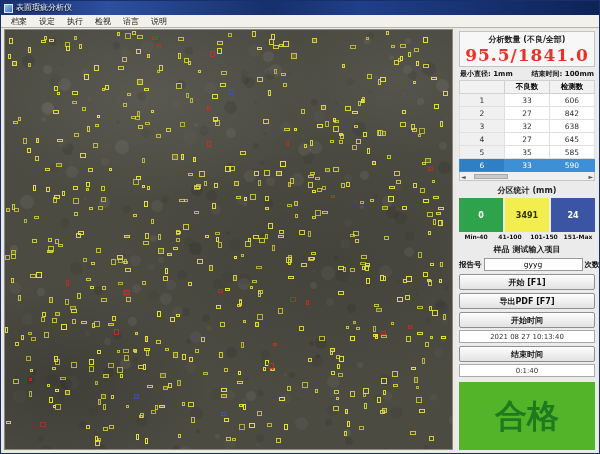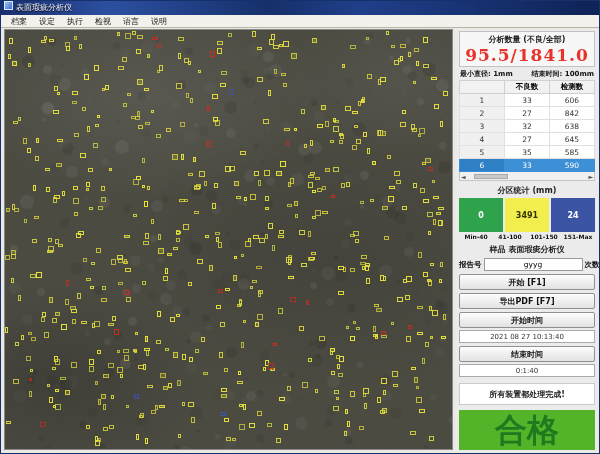--- a/index.html
+++ b/index.html
@@ -2,21 +2,21 @@
 <html><head>
 <meta charset="utf-8">
 <style>
   * { margin:0; padding:0; box-sizing:border-box; }
   html,body { width:600px; height:454px; background:#d4d0c8; font-family:"DejaVu Sans", sans-serif; }
   .window { position:relative; width:600px; height:454px; background:#ece9e2; border:1px solid #16306b; overflow:hidden; }
 
   
   .titlebar { position:absolute; left:0; top:0; width:100%; height:14px;
     background:linear-gradient(90deg,#1a2f6e 0%,#2c4fa0 18%,#16306b 45%,#203f8a 60%,#0e2356 100%);
-    display:flex; align-items:flex-start; padding:0 3px; }
+    display:flex; align-items:center; padding:0 3px; }
   .app-icon { width:9px; height:9px; background:linear-gradient(135deg,#9ec1f0,#3a6fd0); border:1px solid #dce8fa; margin-right:3px; flex:none; }
   .title-text { color:#fff; font-size:8px; line-height:14px; white-space:nowrap; text-shadow:0 1px 1px #000; }
 
   
   .menubar { position:absolute; left:0; top:14px; width:100%; height:13px; background:#f2f1ec; border-bottom:1px solid #b8b4a8; display:flex; align-items:center; padding-left:4px; }
   .menu-item { font-size:8px; color:#222; padding:0 6px; line-height:13px; cursor:default; }
 
   
   .image-area { position:absolute; left:3px; top:28px; width:449px; height:421px; border:1px solid #888;
     background:
@@ -960,37 +960,34 @@
       <div class="zone-block" id="zone-1" style="background: rgb(242, 238, 78); color: rgb(51, 51, 0);">3491</div>
       <div class="zone-block" id="zone-3" style="background: rgb(59, 84, 164); color: rgb(255, 255, 255);">24</div>
     </div>
     <div class="zone-ranges">
       <span>Min-40</span>
       <span>41-100</span>
       <span>101-150</span>
       <span>151-Max</span>
     </div>
 
-    <div class="section-title">样品 表面瑕疵分析仪</div>
+    <div class="section-title">样品 测试输入项目</div>
     <div class="sample-row">
       <span class="lbl">报告号</span>
       <input class="report-input" value="gyyg" style="">
       <span class="lbl">次数</span>
 
     </div>
 
     <button class="btn">开始    [F1]</button>
     <button class="btn">导出PDF    [F7]</button>
     <button class="btn">开始时间</button>
     <div class="field">2021 08 27 10:13:40</div>
     <button class="btn">结束时间</button>
     <div class="field">0:1:40</div>
 
-    <div class="status-box">
-      <span class="status-text">所有装置都处理完成!</span>
-    </div>
 
     <div class="result-box" id="result-box" style="background: rgb(83, 180, 42);">
       <span class="result-label" id="result-label" style="color: rgb(30, 122, 30);">合格</span>
     </div>
 
   </div>
 </div>
 
 </body></html>

